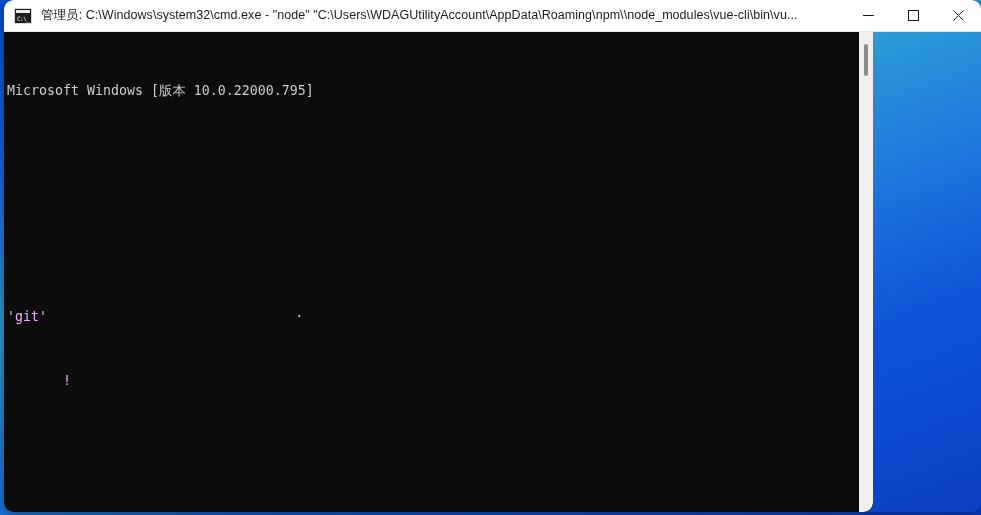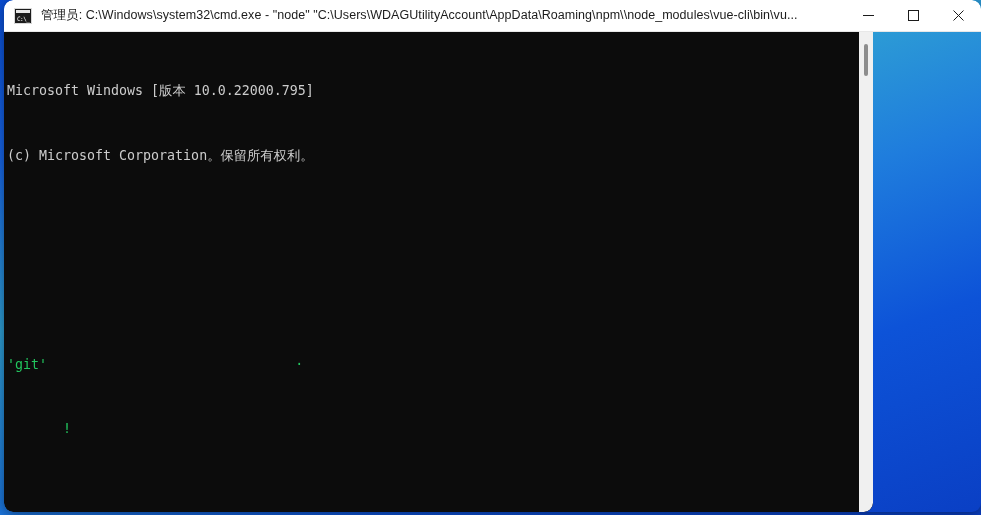--- a/index.html
+++ b/index.html
@@ -123,21 +123,21 @@
     right: 18px;
     font-family: "DejaVu Sans Mono", monospace;
     font-size: 13.3px;
     line-height: 16.1px;
     color: #cccccc;
     white-space: pre;
     letter-spacing: 0px;
   }
   .line { height: 16.1px; white-space: pre; }
   .c-white  { color: #cccccc; }
-  .c-gray   { color: #22c55e; }
+  .c-gray   { color: #f0abfc; }
 
   
   #scrollbar {
     position: absolute;
     top: 0px;
     right: 0px;
     width: 14px;
     height: 480px;
     background: #f0f0f0;
     border-bottom-right-radius: 9px;
@@ -204,21 +204,20 @@
 
       </div>
     </div>
 
     <div id="console">
 
       <div id="console-text">
 
         <div class="line c-white">Microsoft Windows [版本 10.0.22000.795]</div>
 
-        <div class="line c-white">(c) Microsoft Corporation。保留所有权利。</div>
 
         <div class="line"></div>
 
 
         <div class="line"></div>
 
         <div class="line c-gray">'git' ￼ ￼ ￼ ￼ ￼ ￼ ￼ ￼ ￼ ￼ ￼ ￼ ￼ ￼ ￼ · ￼ ￼ ￼ ￼ ￼ ￼ ￼ ￼ ￼ ￼ ￼ ￼ ￼</div>
 
         <div class="line c-gray">￼￼￼￼￼￼￼! ￼</div>
 

